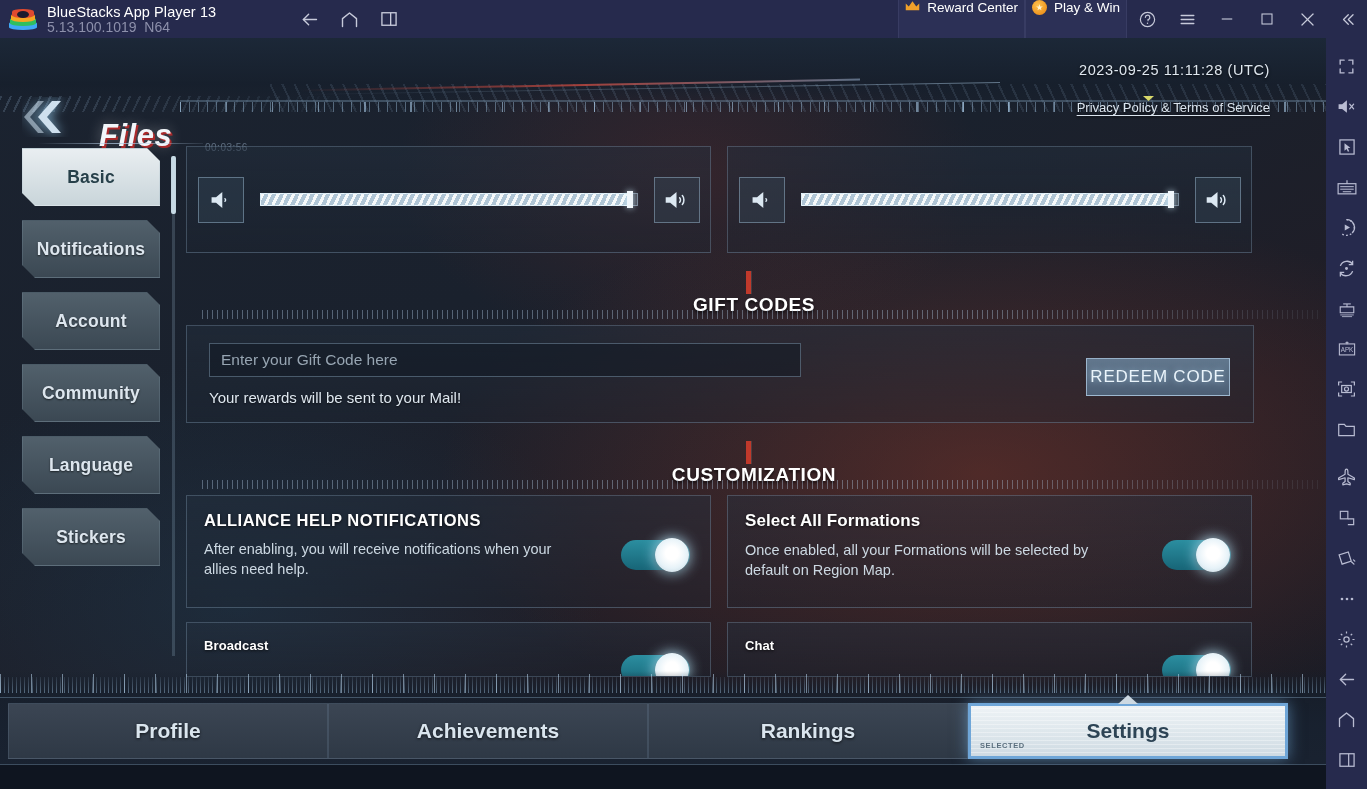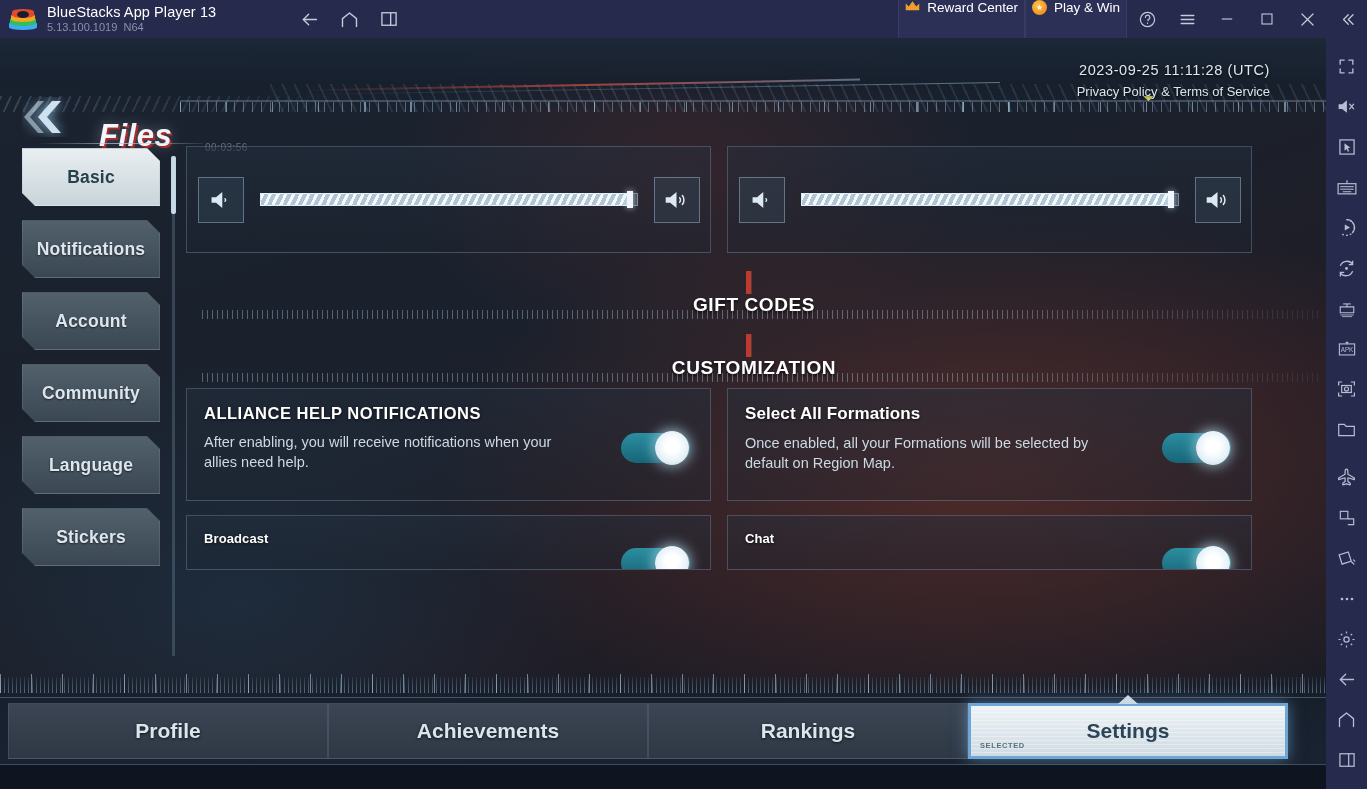--- a/index.html
+++ b/index.html
@@ -23,21 +23,21 @@
     position: relative; flex: none;
   }
   .bs-logo i { position: absolute; display: block; border-radius: 50%/30%; }
   .bs-logo i.l1 { left: 1px;  top: 17px; width: 28px; height: 9px; background: #3fa9f5; }
   .bs-logo i.l2 { left: 2px;  top: 13px; width: 26px; height: 9px; background: #2fbf5f; }
   .bs-logo i.l3 { left: 3px;  top: 9px;  width: 24px; height: 9px; background: #f5a623; }
   .bs-logo i.l4 { left: 4px;  top: 5px;  width: 22px; height: 9px; background: #e04a2f; }
   .bs-logo i.l5 { left: 9px;  top: 7px;  width: 12px; height: 7px; background: #1b1b2e; border-radius: 50%; }
   .bs-title-wrap { display: flex; flex-direction: column; justify-content: center; min-width: 210px; }
   .bs-title { color: #fff; font-size: 14.5px; letter-spacing: .1px; line-height: 16px; }
-  .bs-ver { color: #8d90ab; font-size: 11px; line-height: 13px; margin-top: 1px; }
+  .bs-ver { color: #8d90ab; font-size: 14px; line-height: 13px; margin-top: 1px; }
   .nav-icons { display: flex; align-items: center; gap: 19px; margin-left: 42px; }
   .nav-icons .ic { color: #c7cada; cursor: pointer; display: flex; }
   .tb-right { margin-left: auto; display: flex; align-items: center; height: 38px; }
   .pill {
     display: flex; gap: 7px;
     height: 38px; padding: 0 6px;
     color: #fff; font-size: 13.5px;
     border-left: 1px solid #383c63; border-right: 1px solid #383c63;
     background: #2c3056; cursor: pointer; white-space: nowrap;
   }
@@ -123,22 +123,22 @@
     text-shadow: 2px 2px 0 rgba(190,40,40,.85), 0 0 14px rgba(255,255,255,.35);
   }
   .title-underline { position:absolute; left: 38px; top: 105px; width: 165px; height:1px;
     background: linear-gradient(to right, rgba(180,205,230,0), rgba(180,205,230,.75), rgba(180,205,230,.1)); }
 
   .datetime {
     position: absolute; right: 56px; top: 24px; color: #dfe7ef; font-size: 14.5px;
     letter-spacing: .6px; text-shadow: 0 1px 3px rgba(0,0,0,.85);
   }
   .privacy {
-    position: absolute; right: 56px; top: 46px; color: #dbe4ee; font-size: 13px;
-    text-underline-offset: 3px; cursor: pointer;
+    position: absolute; right: 56px; top: 62px; color: #dbe4ee; font-size: 13px;
+    text-decoration: underline; text-underline-offset: 3px; cursor: pointer;
     text-shadow: 0 1px 3px rgba(0,0,0,.85);
   }
 
   
   .leftnav {
     position: absolute; left: 0; top: 110px; width: 178px; height: 530px;
   }
   .navbtn {
     position: relative; width: 138px; height: 58px; margin: 0 0 14px 22px;
     display: flex; align-items: center; justify-content: center;
@@ -479,20 +479,25 @@
               </svg>
           </div>
         </div>
       </div>
 
       <div class="sec">
         <span class="bar"></span>
         <h2>GIFT CODES</h2>
         <span class="eq"></span>
       </div>
+      <div class="panel giftbox">
+        <input class="giftinput" type="text" placeholder="Enter your Gift Code here" style="">
+        <div class="gifthint">Your rewards will be sent to your Mail!</div>
+        <div class="redeem">REDEEM CODE</div>
+      </div>
 
       <div class="sec">
         <span class="bar"></span>
         <h2>CUSTOMIZATION</h2>
         <span class="eq"></span>
       </div>
 
       <div class="row2">
         <div class="panel card">
           <h3>ALLIANCE HELP NOTIFICATIONS</h3>

